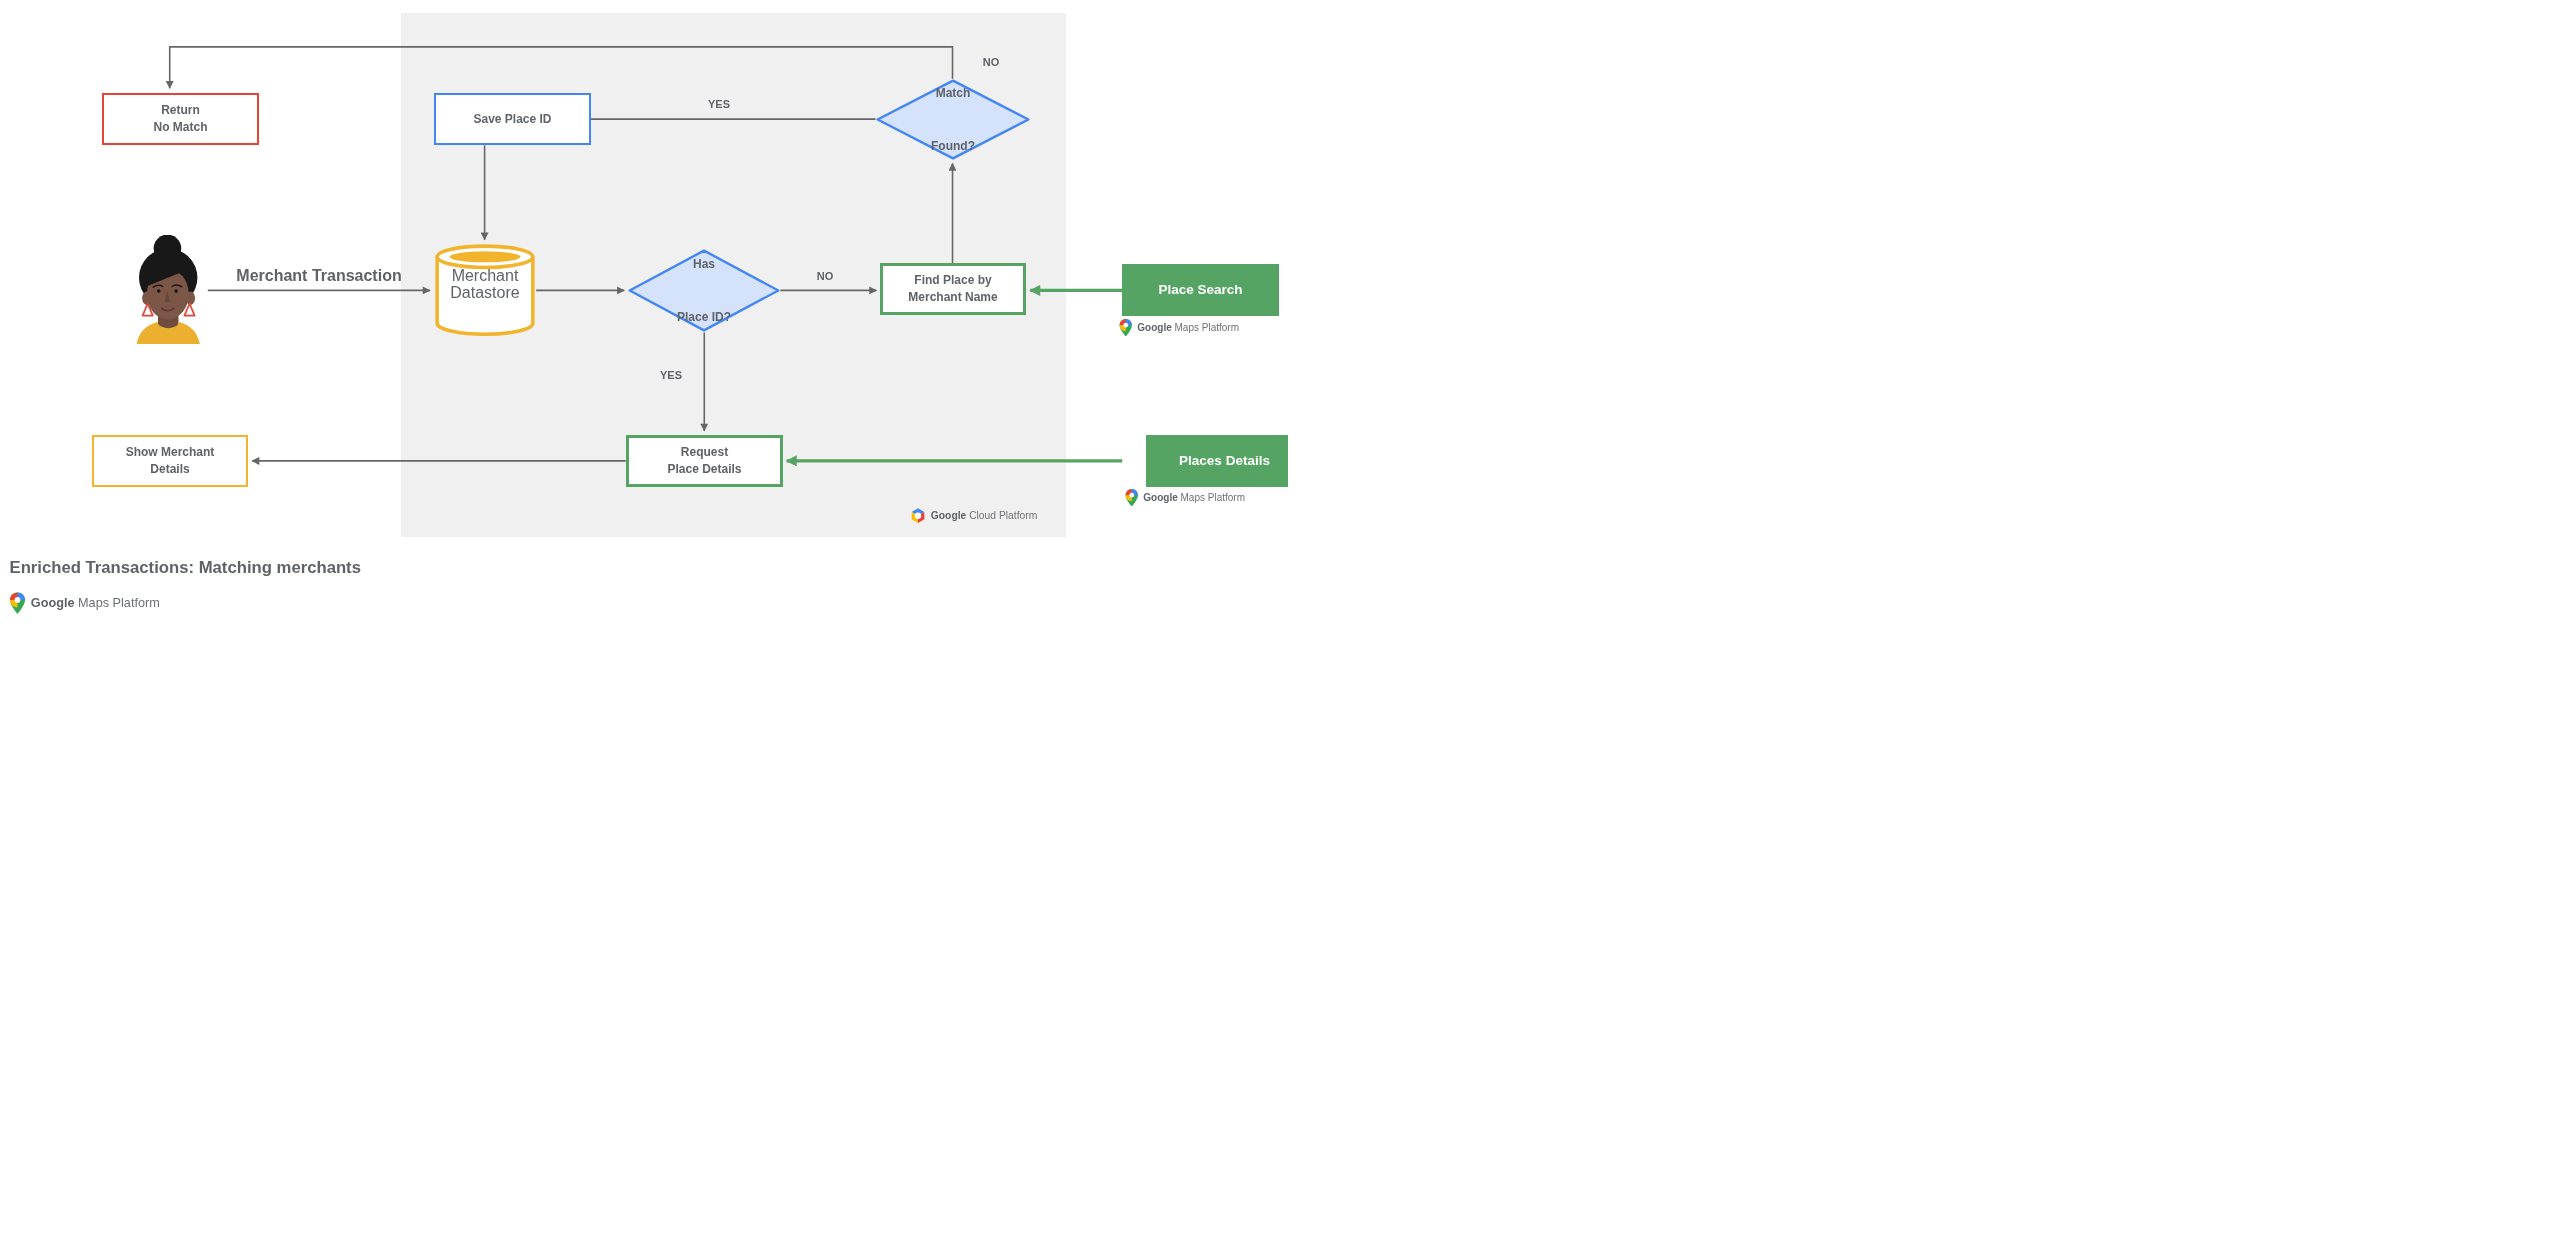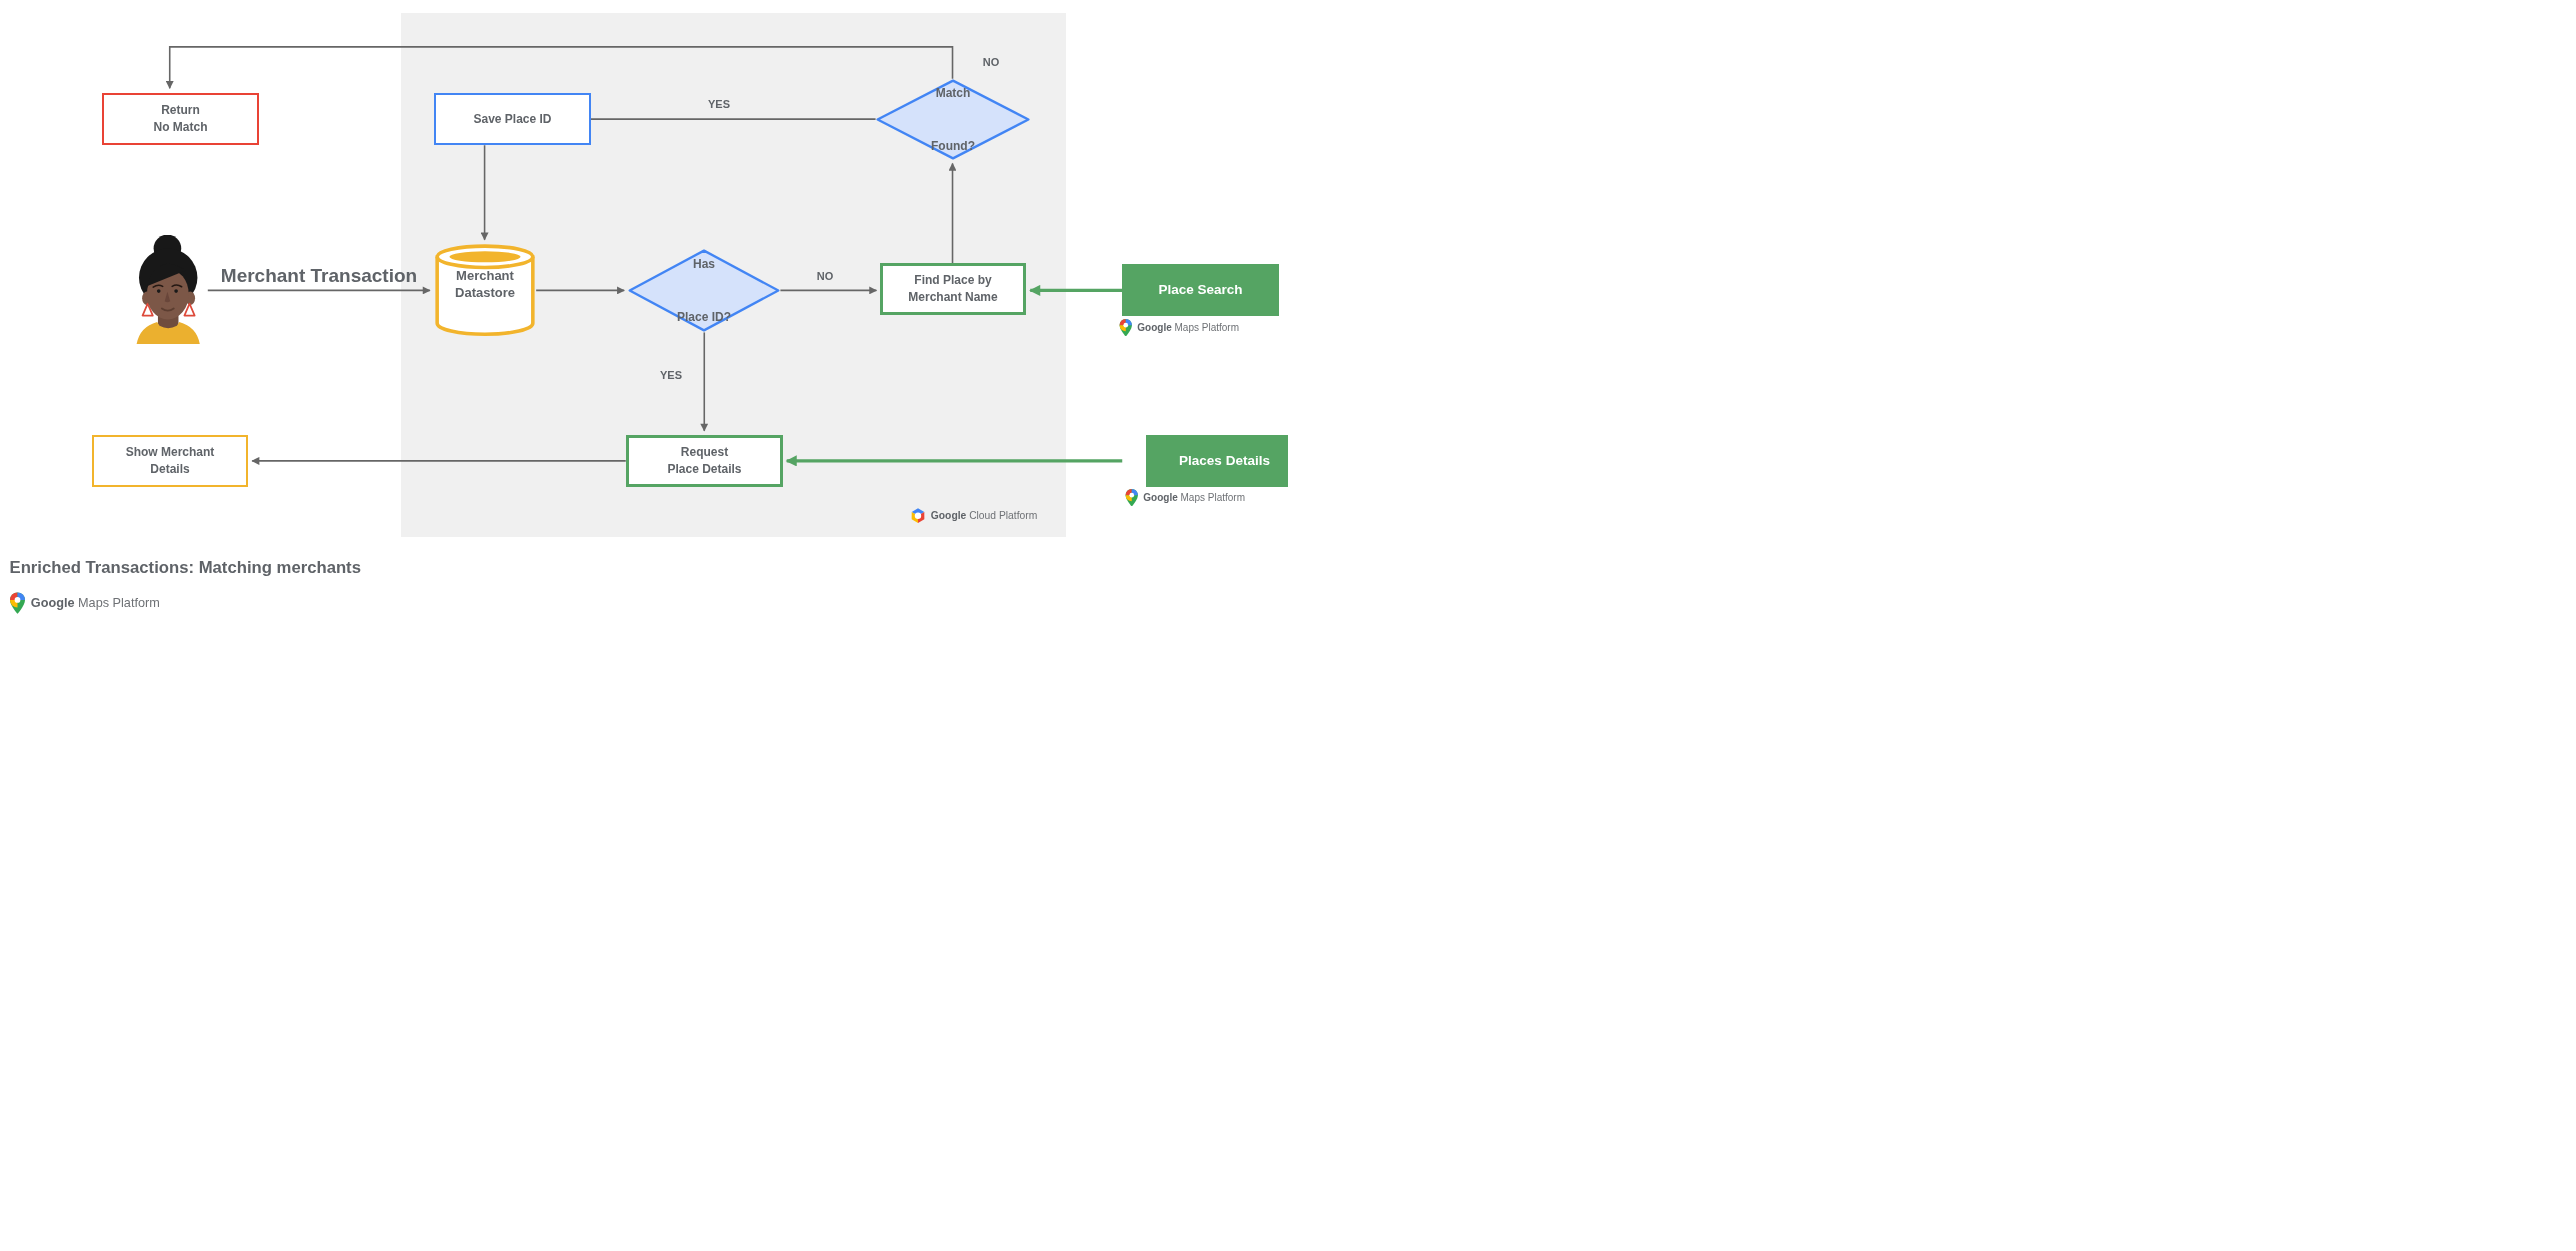--- a/index.html
+++ b/index.html
@@ -19,25 +19,25 @@
   .box-green{border:3.2px solid #55A463;}
   .box-fill-green{background:#55A463;border:none;color:#ffffff;font-size:13.5px;border-radius:0;}
 
   .diamond{position:absolute;}
   .diamond .dtext{position:absolute;left:0;top:0;width:100%;height:100%;display:flex;flex-direction:column;
        align-items:center;justify-content:center;text-align:center;color:#5F6368;font-weight:700;
        font-size:12px;line-height:16.7px;gap:36px;}
 
   .cyl{position:absolute;left:434px;top:243px;width:102px;height:94px;}
   .cyl .ctext{position:absolute;left:0;top:25px;width:100%;text-align:center;color:#5F6368;
-       font-weight:700;font-size:13px;line-height:16.7px;}
+       font-weight:400;font-size:16px;line-height:16.7px;}
 
   .edge-label{position:absolute;transform:translate(-50%,-50%);color:#5F6368;font-weight:700;
        font-size:11px;white-space:nowrap;}
-  .edge-label.big{font-size:19px;}
+  .edge-label.big{font-size:16px;}
 
   .logo-row{position:absolute;display:flex;align-items:center;gap:4.8px;white-space:nowrap;}
   .logo-row .g{color:#5F6368;font-weight:600;}
   .logo-row .r{color:#6E7175;font-weight:400;}
   .gmp-small{font-size:10px;}
   .gcp{font-size:10.3px;}
   .gmp-big{font-size:12.7px;gap:6.3px;}
 
   .title{position:absolute;left:9.5px;top:558px;color:#5F6368;font-weight:700;font-size:16.7px;}
   .avatar{position:absolute;left:131px;top:235px;width:76px;height:109px;}

